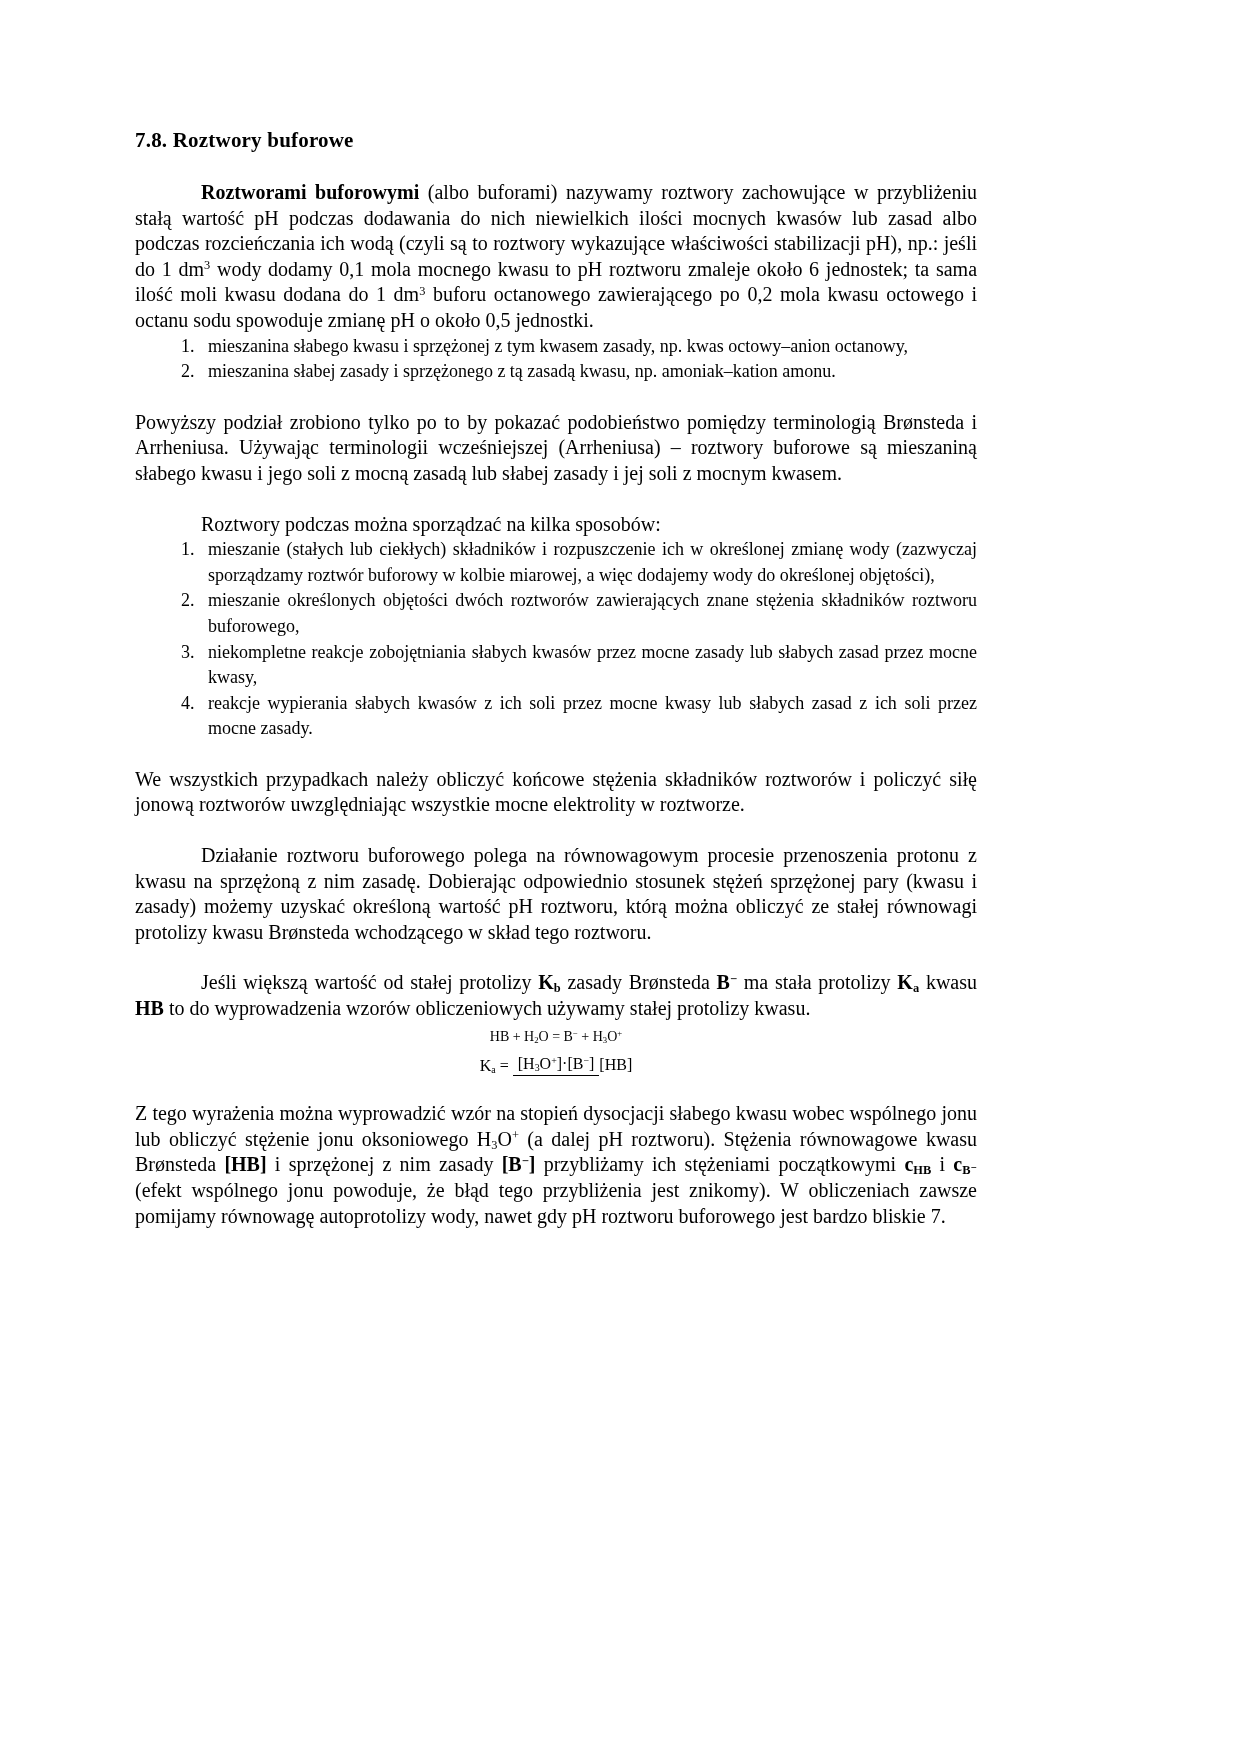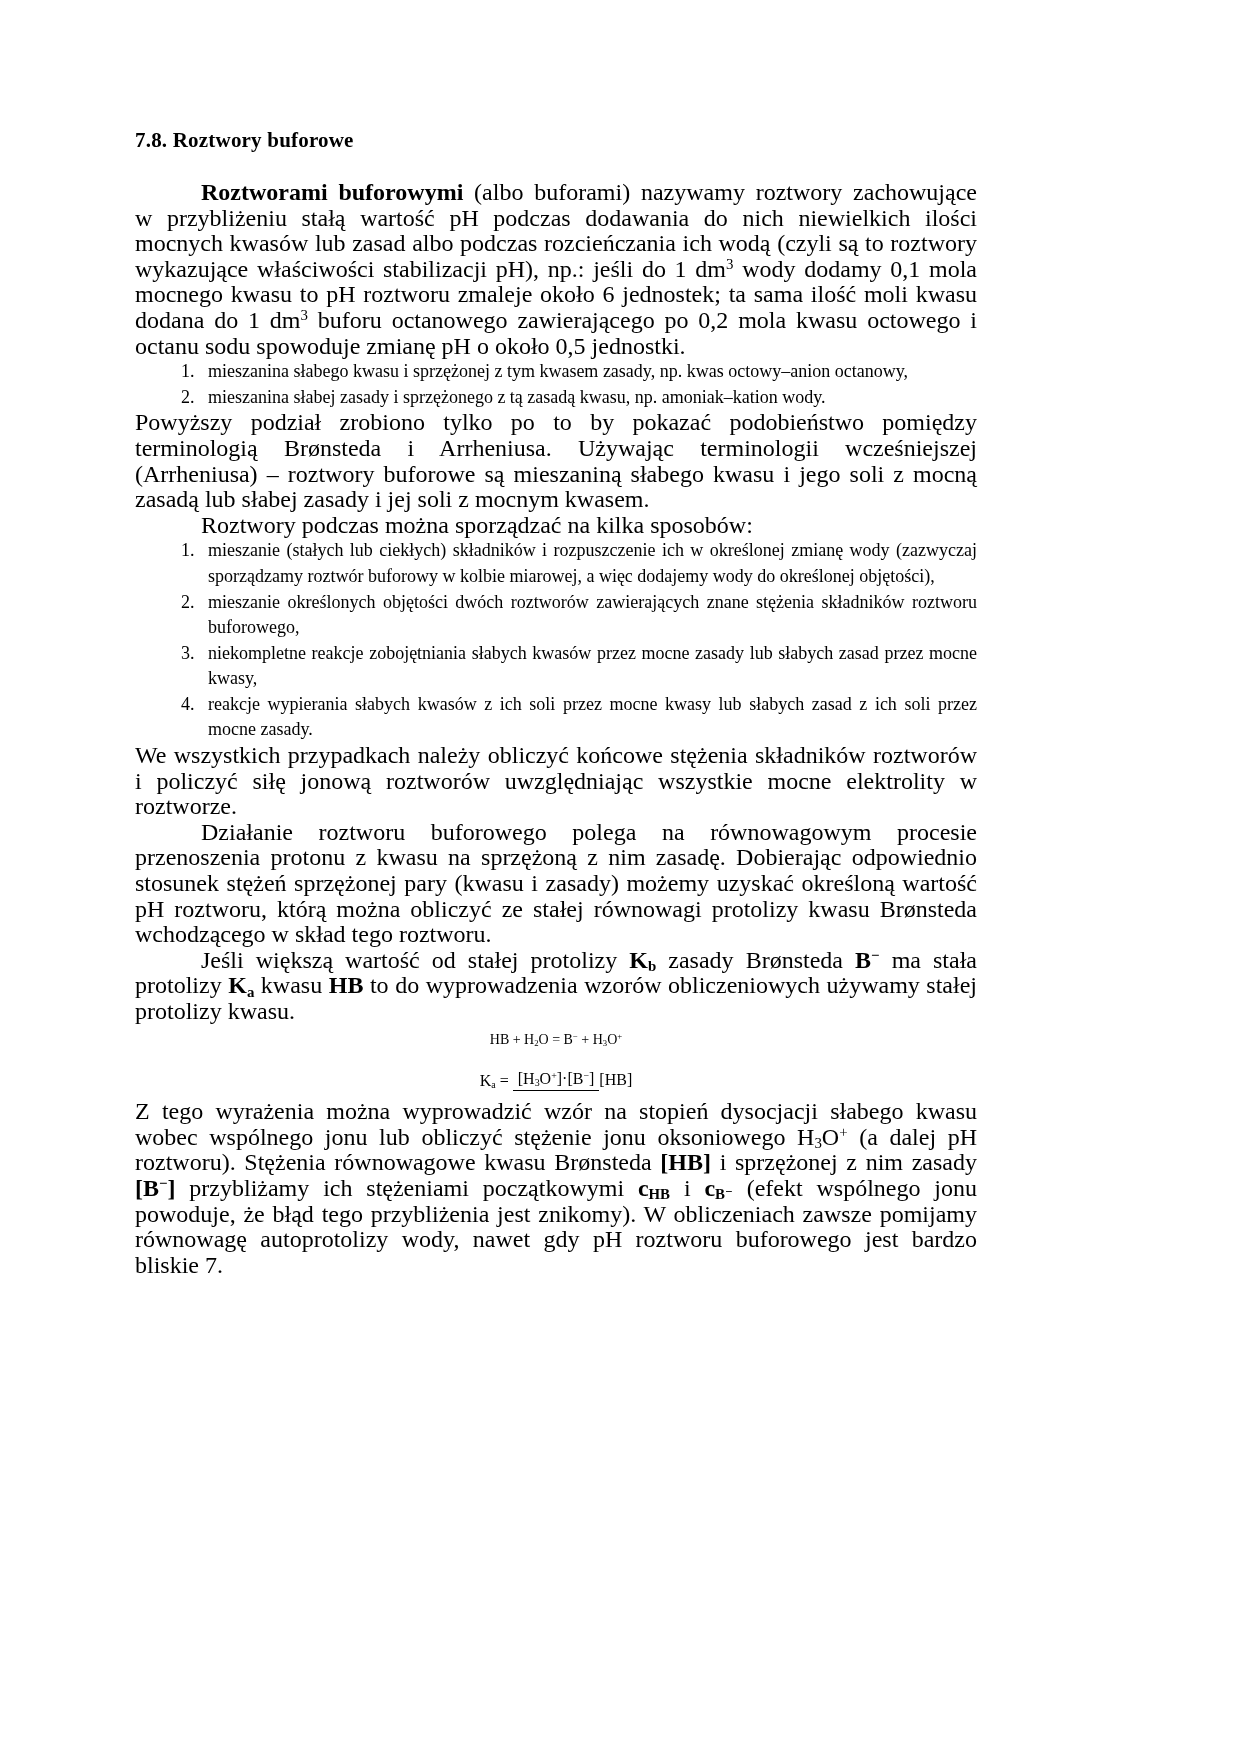--- a/index.html
+++ b/index.html
@@ -15,23 +15,24 @@
     background: #ffffff;
     overflow: hidden;
   }
   .title {
     font-size: 21px;
     font-weight: bold;
     margin-bottom: 27px;
     letter-spacing: 0.2px;
   }
   .para {
-    font-size: 24px;
+    font-size: 20px;
     line-height: 25.6px;
     text-align: justify;
+    margin-top: 25px;
   }
   .indent { text-indent: 66px; }
   .b { font-weight: bold; }
   sup, sub {
     font-size: 0.62em;
     line-height: 0;
     position: relative;
     vertical-align: baseline;
   }
   sup { top: -0.55em; }
@@ -50,21 +51,21 @@
   .equation {
     font-size: 14px;
     line-height: 25.6px;
     text-align: center;
     margin: 2px 0;
   }
   .eq-frac {
     display: flex;
     justify-content: center;
     align-items: center;
-    margin: 18px 0 8px;
+    margin: 6px 0 8px;
   }
   .eq-lhs { padding-right: 4px; }
   .frac {
     display: inline-flex;
     text-align: center;
     vertical-align: middle;
   }
   .frac .num {
     border-bottom: 1.5px solid #000;
     padding: 0 5px 2px;
@@ -81,21 +82,21 @@
   <p class="para indent"><span class="b">Roztworami buforowymi</span><span> (albo buforami) nazywamy roztwory zachowujące w&nbsp;przybliżeniu stałą wartość pH podczas dodawania do nich niewielkich ilości mocnych kwasów lub zasad albo podczas rozcieńczania ich wodą (czyli są to roztwory wykazujące właściwości stabilizacji pH), np.: jeśli do 1 dm</span><sup>3</sup><span> wody dodamy 0,1 mola mocnego kwasu to pH roztworu zmaleje około 6 jednostek; ta sama ilość moli kwasu dodana do 1 dm</span><sup>3</sup><span> buforu octanowego zawierającego po 0,2 mola kwasu octowego i octanu sodu spowoduje zmianę pH o około 0,5 jednostki.</span></p>
 
 
   <div>
     <div class="list-item">
       <span class="marker">1.</span>
       <div class="li-text"><span>mieszanina słabego kwasu i sprzężonej z tym kwasem zasady, np. kwas octowy–anion octanowy,</span></div>
     </div>
     <div class="list-item">
       <span class="marker">2.</span>
-      <div class="li-text"><span>mieszanina słabej zasady i sprzężonego z tą zasadą kwasu, np. amoniak–kation wody.</span></div>
+      <div class="li-text"><span>mieszanina słabej zasady i sprzężonego z tą zasadą kwasu, np. amoniak–kation amonu.</span></div>
     </div>
   </div>
 
   <p class="para"><span>Powyższy podział zrobiono tylko po to by pokazać podobieństwo pomiędzy terminologią Brønsteda i Arrheniusa. Używając terminologii wcześniejszej (Arrheniusa) – roztwory buforowe są mieszaniną słabego kwasu i jego soli z mocną zasadą lub słabej zasady i jej soli z&nbsp;mocnym kwasem.</span></p>
 
   <p class="para indent"><span>Roztwory podczas można sporządzać na kilka sposobów:</span></p>
 
   <div>
     <div class="list-item">
       <span class="marker">1.</span>

